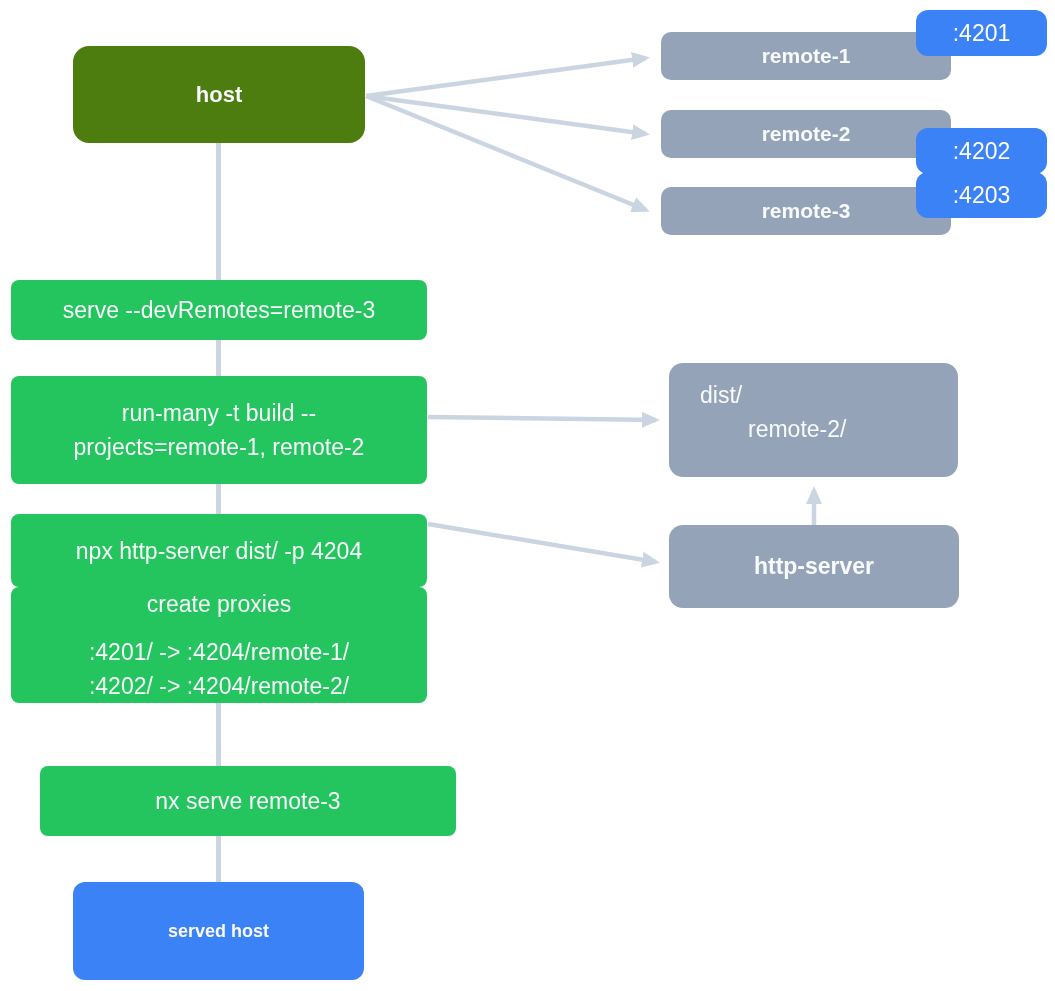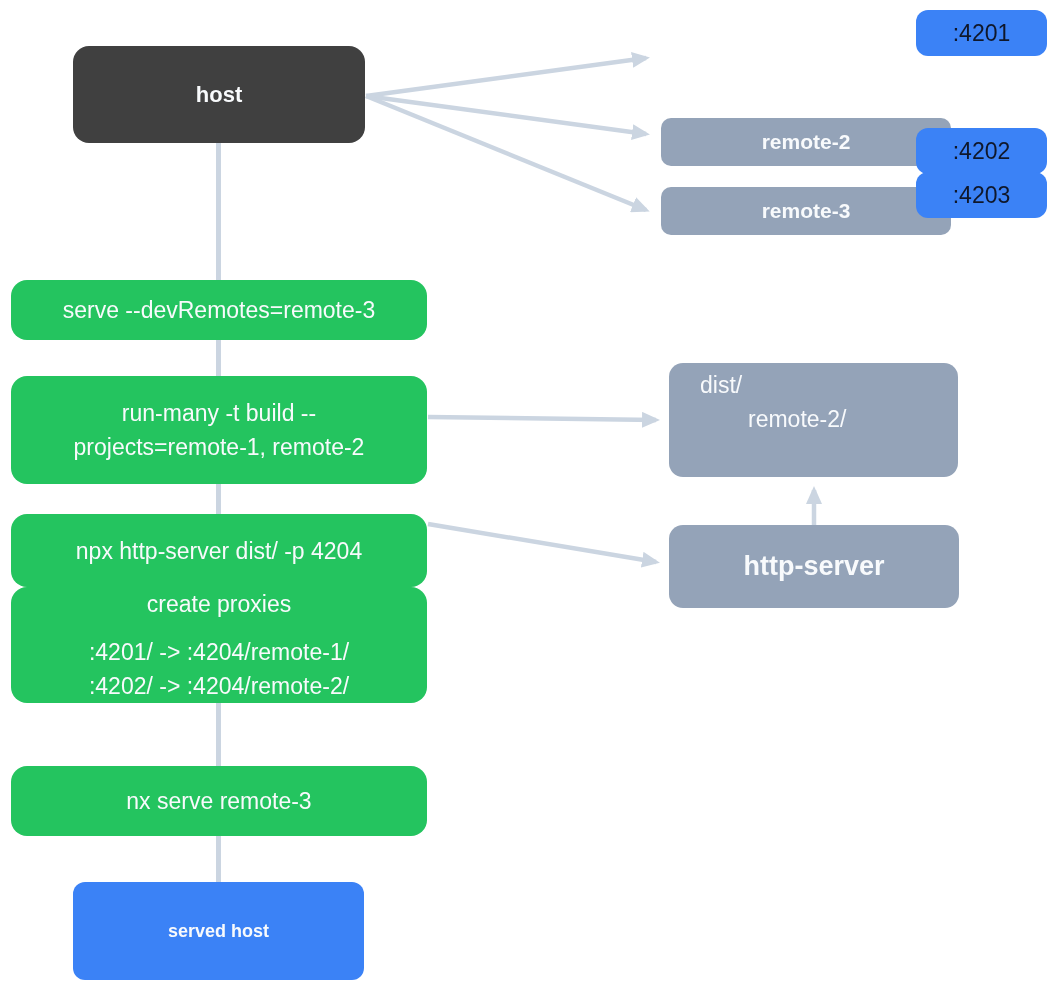--- a/index.html
+++ b/index.html
@@ -27,81 +27,81 @@
     position: absolute;
     box-sizing: border-box;
     color: #f8fafc;
     display: flex;
     align-items: center;
     justify-content: center;
     text-align: center;
   }
   .node-host {
     left: 73px; top: 46px; width: 292px; height: 97px;
-    background: #404040;
+    background: #4d7c0f;
     border-radius: 16px;
     font-size: 22px; font-weight: bold;
     z-index: 2;
   }
   .node-remote {
     left: 661px; width: 290px; height: 48px;
     background: #94a3b8;
     border-radius: 10px;
     font-size: 21px; font-weight: bold;
     z-index: 1;
   }
   .remote-1 { top: 32px; }
-  .remote-2 { top: 118px; }
+  .remote-2 { top: 110px; }
   .remote-3 { top: 187px; }
   .port-badge {
     position: absolute;
     left: 916px; width: 131px; height: 46px;
     background: #3b82f6;
     border-radius: 12px;
     display: flex; align-items: center; justify-content: center;
-    color: #0f172a; font-size: 23px; font-weight: normal;
+    color: #ffffff; font-size: 23px; font-weight: normal;
     z-index: 3;
   }
   .badge-1 { top: 10px; }
   .badge-2 { top: 96px; margin-top: 32px; }
   .badge-3 { top: 172px; }
   .node-command {
     left: 11px; width: 416px;
     background: #24c45f;
-    border-radius: 16px;
+    border-radius: 8px;
     font-size: 23px; font-weight: normal;
     flex-direction: column;
     line-height: 34px;
     z-index: 2;
   }
   .cmd-0 { top: 280px; height: 60px; }
   .cmd-1 { top: 376px; height: 108px; }
   .cmd-2 { top: 514px; height: 73px; }
   .cmd-3 { top: 587px; height: 116px; }
-  .cmd-4 { top: 766px; height: 70px; }
+  .cmd-4 { top: 766px; height: 70px; margin-left: 29px; }
   .blank-line { height: 34px; }
   .node-dist {
     left: 669px; top: 363px; width: 289px; height: 114px;
     background: #94a3b8;
     border-radius: 14px;
     font-size: 23px;
     align-items: flex-start;
     justify-content: flex-start;
     flex-direction: column;
     text-align: left;
-    padding: 5px 0 0 31px;
+    padding: 15px 0 0 31px;
     line-height: 34px;
     z-index: 1;
   }
   .dist-indent { padding-left: 48px; }
   .node-http-server {
     left: 669px; top: 525px; width: 290px; height: 83px;
     background: #94a3b8;
     border-radius: 14px;
-    font-size: 27px; font-weight: bold;
+    font-size: 23px; font-weight: bold;
     z-index: 1;
   }
   .node-served-host {
     left: 73px; top: 882px; width: 291px; height: 98px;
     background: #3b82f6;
     border-radius: 12px;
     font-size: 18px; font-weight: bold;
     z-index: 2;
   }
 </style>
@@ -127,20 +127,23 @@
 
     <line x1="428" y1="524" x2="656" y2="562" stroke="#cbd5e1" stroke-width="4.5" marker-end="url(#arrow)"></line>
 
     <line x1="814" y1="525" x2="814" y2="490" stroke="#cbd5e1" stroke-width="4.5" marker-end="url(#arrow)"></line>
   </svg>
 
   <div class="node node-host">
     <span>host</span>
   </div>
 
+  <div class="node node-remote remote-1">
+    <span>remote-1</span>
+  </div>
   <div class="node node-remote remote-2">
     <span>remote-2</span>
   </div>
   <div class="node node-remote remote-3">
     <span>remote-3</span>
   </div>
 
   <div class="port-badge badge-1">
     <span>:4201</span>
   </div>

